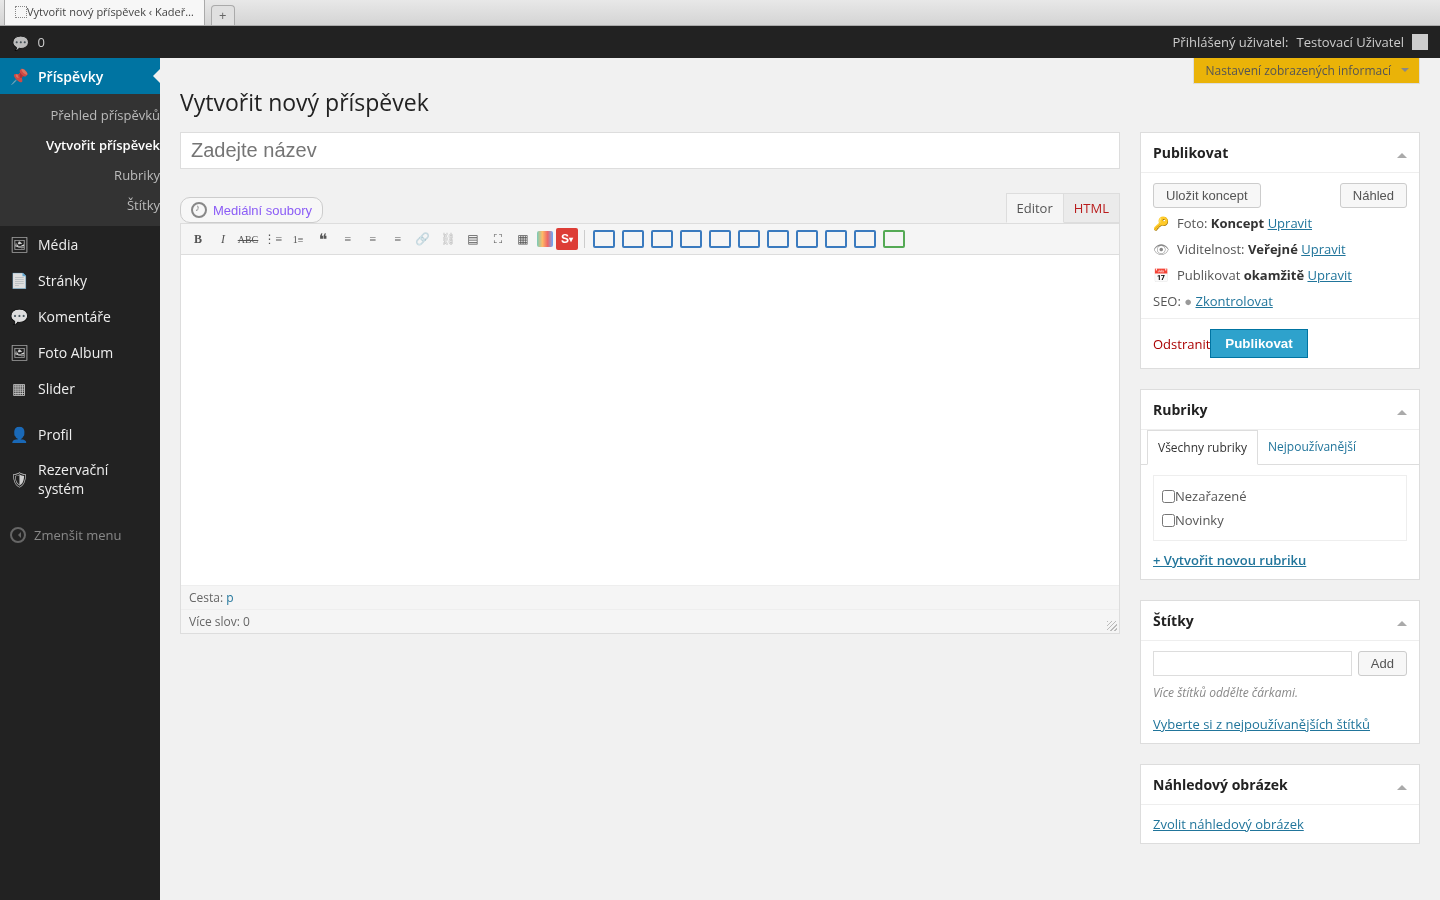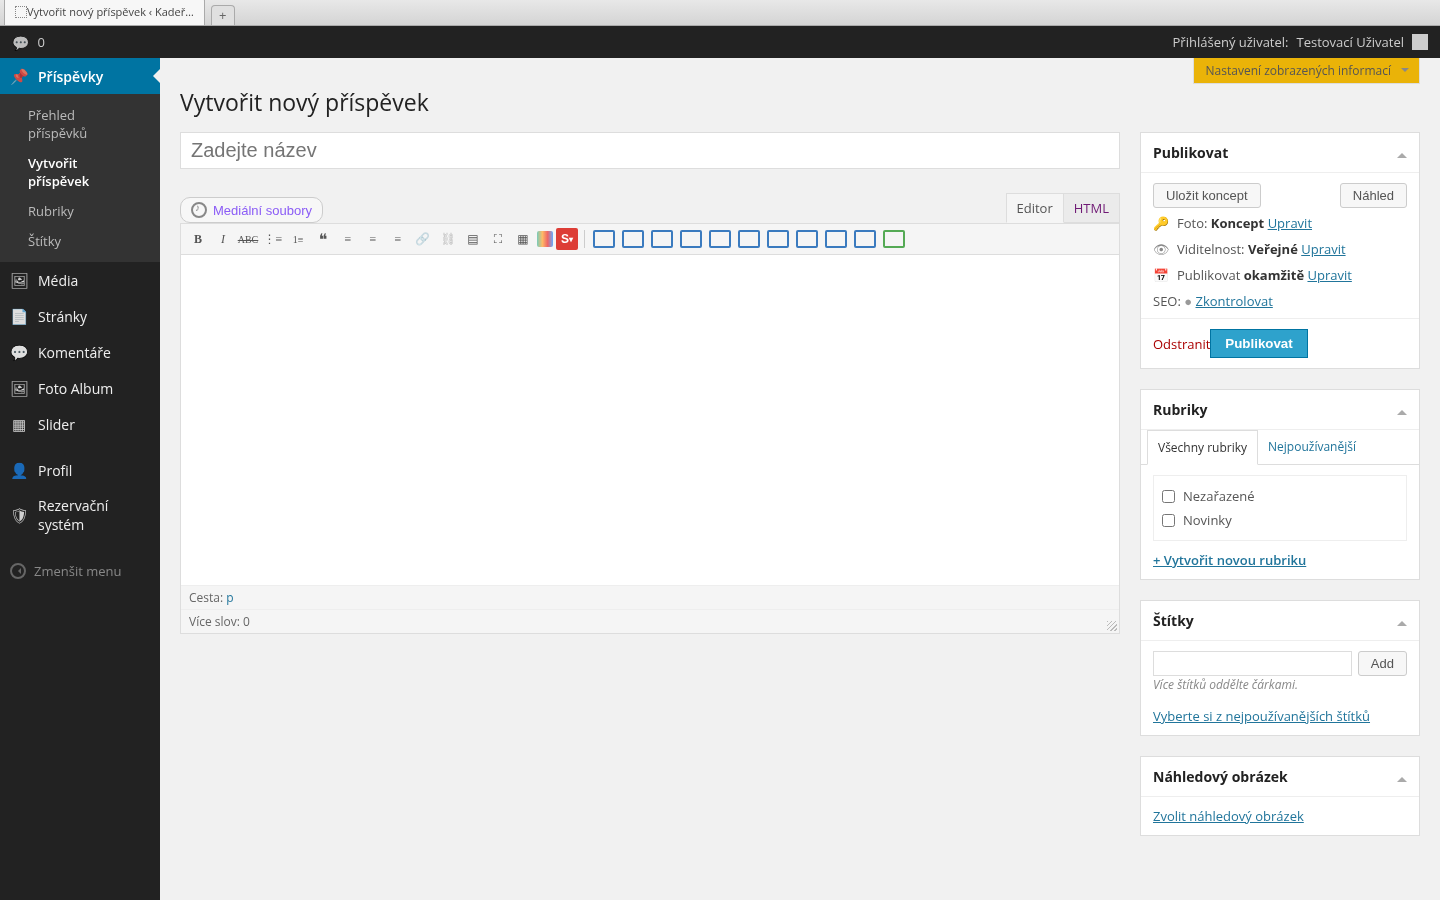--- a/index.html
+++ b/index.html
@@ -18,21 +18,21 @@
 .adminbar .count { color:#ccc; }
 .avatar-square { width:16px; height:16px; background:#ccc; }
 
 
 .wrap { display:flex; height: calc(900px - 26px - 32px); }
 .sidebar { width:160px; background:#222; color:#eee; font-size:14px; display:flex; flex-direction:column; }
 .menu-item { display:flex; align-items:center; gap:10px; padding:8px 10px; color:#eee; cursor:pointer; }
 .menu-item.active { background:#0074a2; color:#fff; font-weight:600; position:relative; }
 .menu-item.active::after { content:""; position:absolute; right:-1px; top:50%; transform:translateY(-50%); border:8px solid transparent; border-right-color:#f1f1f1; }
 .submenu { background:#333; padding:6px 0; }
-.submenu-item { padding:6px 25px 6px 28px; color:#bbb; font-size:13px; cursor:pointer; }
+.submenu-item { padding:6px 0 6px 28px; color:#bbb; font-size:13px; cursor:pointer;text-align:right; }
 .submenu-item.current { color:#fff; font-weight:600; }
 .menu-sep { height:10px; }
 .menu-icon { width:18px; text-align:center; font-size:15px; opacity:.85; }
 .collapse { color:#888; padding:10px; display:flex; align-items:center; gap:8px; font-size:13px; cursor:pointer; }
 .collapse .circ { width:16px;height:16px;border:2px solid #666;border-radius:50%;position:relative;}
 .collapse .circ::before{content:"";position:absolute;left:3px;top:3px;border:3px solid transparent;border-right-color:#666;}
 
 .main { flex:1; padding: 8px 20px 40px 20px; overflow:auto; position:relative; }
 .screen-options { position:absolute; top:0; right:20px; background:#eab308; border:1px solid #ddd; border-top:none; padding:4px 28px 4px 12px; font-size:12px; color:#555; cursor:pointer; }
 .screen-options::after { content:""; position:absolute; right:10px; top:10px; border:4px solid transparent; border-top-color:#888; }
@@ -42,21 +42,21 @@
 .col-main { flex:1; min-width:0; }
 .col-side { width:280px; display:flex; flex-direction:column; gap:20px; }
 
 .title-input { width:100%; font-size:20px; padding:6px 10px; border:1px solid #ddd; background:#fff; color:#333; }
 
 .media-hr { margin-top:24px; display:flex; justify-content:space-between; align-items:flex-end; }
 .media-btn { display:inline-flex; align-items:center; gap:6px; background:#f7f7f7; border:1px solid #ccc; padding:4px 10px; border-radius:10px; color:#8b5cf6; font-size:13px; cursor:pointer; }
 .media-btn .micon { width:16px;height:16px;border:2px solid #888;border-radius:50%;position:relative;}
 .media-btn .micon::before{content:"♪";position:absolute;left:2px;top:-2px;font-size:10px;color:#888;}
 .tabs { display:flex; }
-.tab { padding:5px 10px; border:1px solid #ddd; background:#ebebeb; color:#701a75; font-size:13px; cursor:pointer; }
+.tab { padding:5px 10px; border:1px solid #ddd; background:#ebebeb; color:#b91c1c; font-size:13px; cursor:pointer; }
 .tab.active { background:#f5f5f5; border-bottom-color:#f5f5f5; color:#555; }
 .tab + .tab { border-left:none; }
 
 .editor-box { border:1px solid #ddd; background:#fff; }
 .toolbar { background:#f5f5f5; border-bottom:1px solid #ddd; padding:4px 6px; display:flex; flex-wrap:wrap; gap:3px; align-items:center; }
 .tbtn { width:22px; height:22px; display:flex; align-items:center; justify-content:center; font-size:12px; color:#555; cursor:pointer; border-radius:2px; font-family: Georgia, serif;}
 .tbtn.box { border:2px solid; width:18px; height:14px; box-sizing:content-box; margin:2px;}
 .tbtn.red { background:#dd3d36; color:#fff; font-family:sans-serif; font-weight:bold;}
 .tsep { width:1px; height:18px; background:#ccc; margin:0 3px; }
 .canvas { height:330px; }
@@ -77,26 +77,26 @@
 .pub-actions-top { display:flex; justify-content:space-between; margin-bottom:2px;}
 .btn { background:#f7f7f7; border:1px solid #ccc; padding:4px 12px; border-radius:3px; color:#555; cursor:pointer; font-size:13px;}
 .btn-primary { background:#2ea2cc; border:1px solid #0074a2; color:#fff; font-weight:600; padding:6px 14px;}
 .pub-major { display:flex; justify-content:flex-start; align-items:center; border-top:1px solid #eee; padding:10px 12px; margin:4px -12px -10px;}
 .delete-link { color:#a00; cursor:pointer;}
 
 .cat-tabs { display:flex; border-bottom:1px solid #ddd; margin:-10px -12px 10px; }
 .cat-tab { padding:8px 10px; font-size:12px; cursor:pointer; color:#21759b;}
 .cat-tab.active { border:1px solid #ddd; border-bottom:1px solid #fff; margin-bottom:-1px; background:#fff; color:#333; margin-left:6px;}
 .cat-list { border:1px solid #eee; padding:8px; }
-.cat-item { display:flex; align-items:center; gap:8px; padding:3px 0; font-size:13px;}
+.cat-item { display:flex; align-items:center; gap:0; padding:3px 0; font-size:13px;}
 .add-cat { color:#21759b; text-decoration:underline; font-weight:600; font-size:13px; margin-top:10px; display:inline-block; cursor:pointer;}
 
 .tag-row { display:flex; gap:6px; }
 .tag-input { flex:1; border:1px solid #ddd; padding:4px;}
-.hint { color:#888; font-style:italic; font-size:12px; }
+.hint { color:#888; font-style:italic; font-size:12px; margin-top:8px;}
 .link { color:#21759b; text-decoration:underline; cursor:pointer;}
 
 strong { font-weight:700; color:#333;}
 </style>
 </head>
 <body>
 
 <div class="browser-tabs">
   <div class="browser-tab">
     <span class="dotted"></span>

